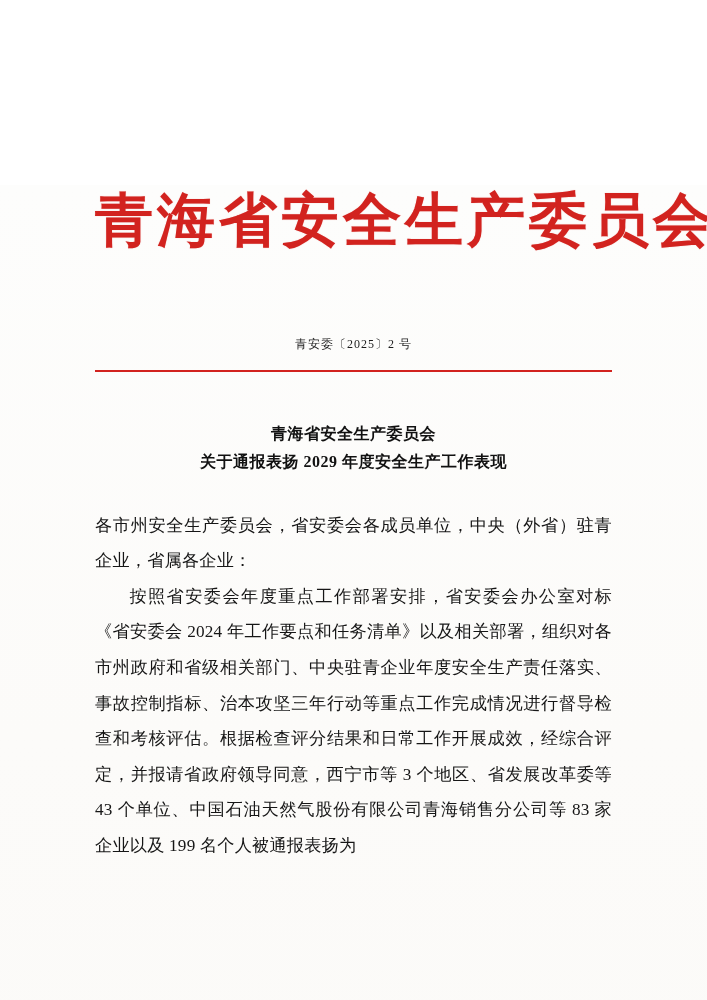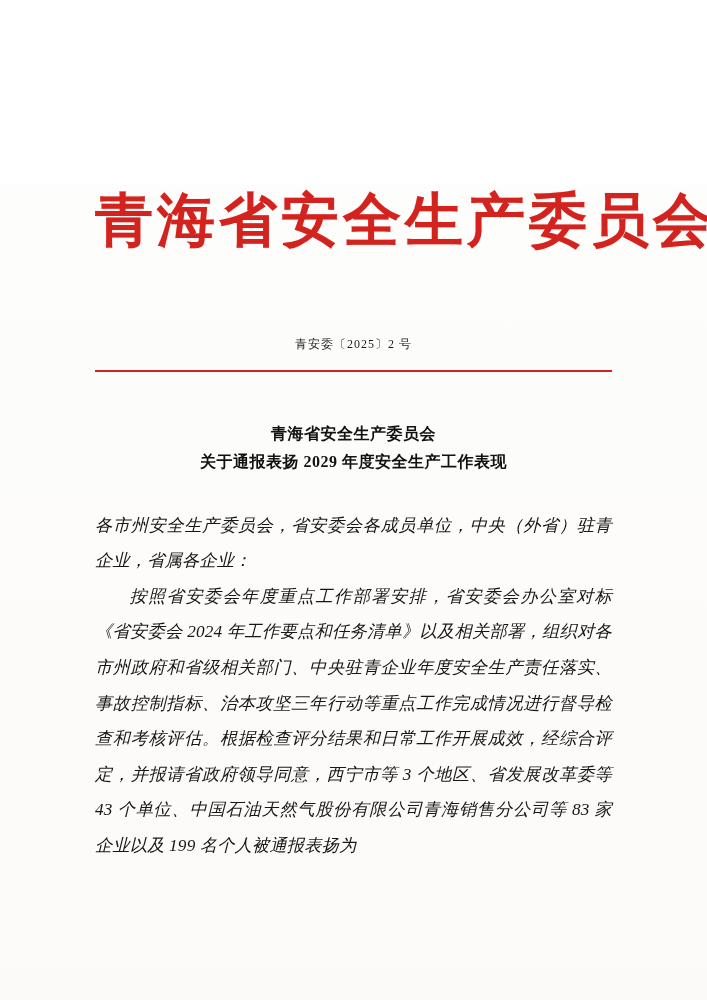--- a/index.html
+++ b/index.html
@@ -84,21 +84,20 @@
 
   
   .body-text {
     margin-top: 32px;
     font-size: 17.2px;
     line-height: 2.07;
     letter-spacing: 0.2px;
     text-align: justify;
     text-justify: inter-ideograph;
     color: #161616;
-    font-style: italic;
   }
   .body-text p {
     margin: 0;
   }
   .body-text p.indent {
     text-indent: 2em;
   }
 </style>
 </head>
 <body>

